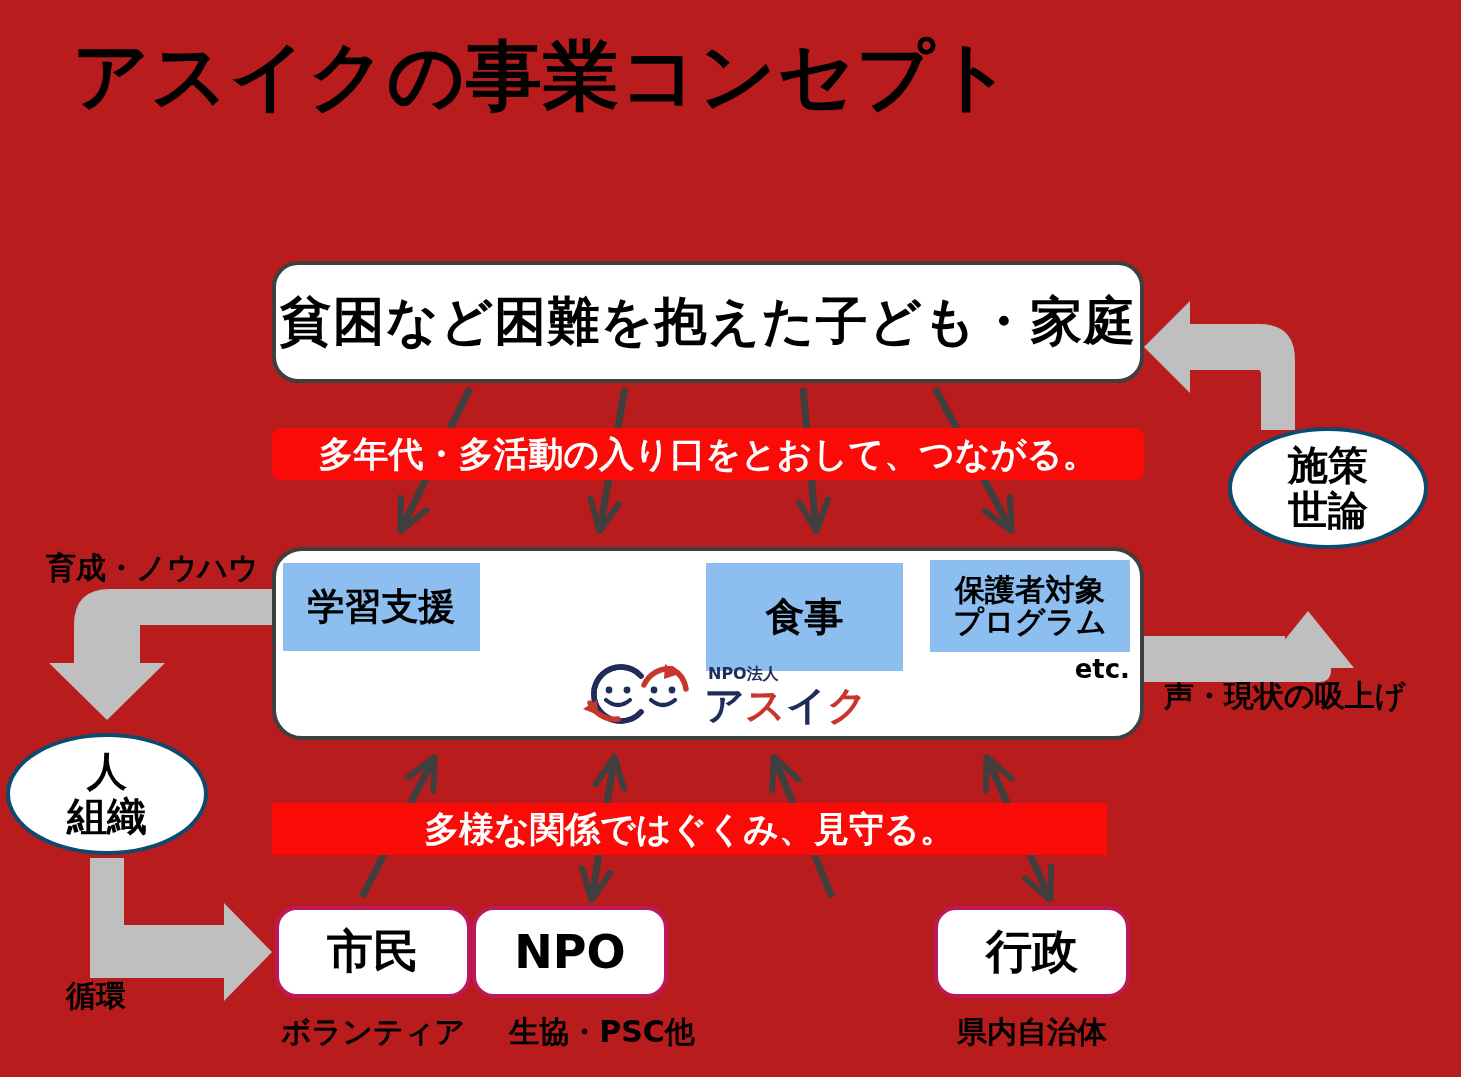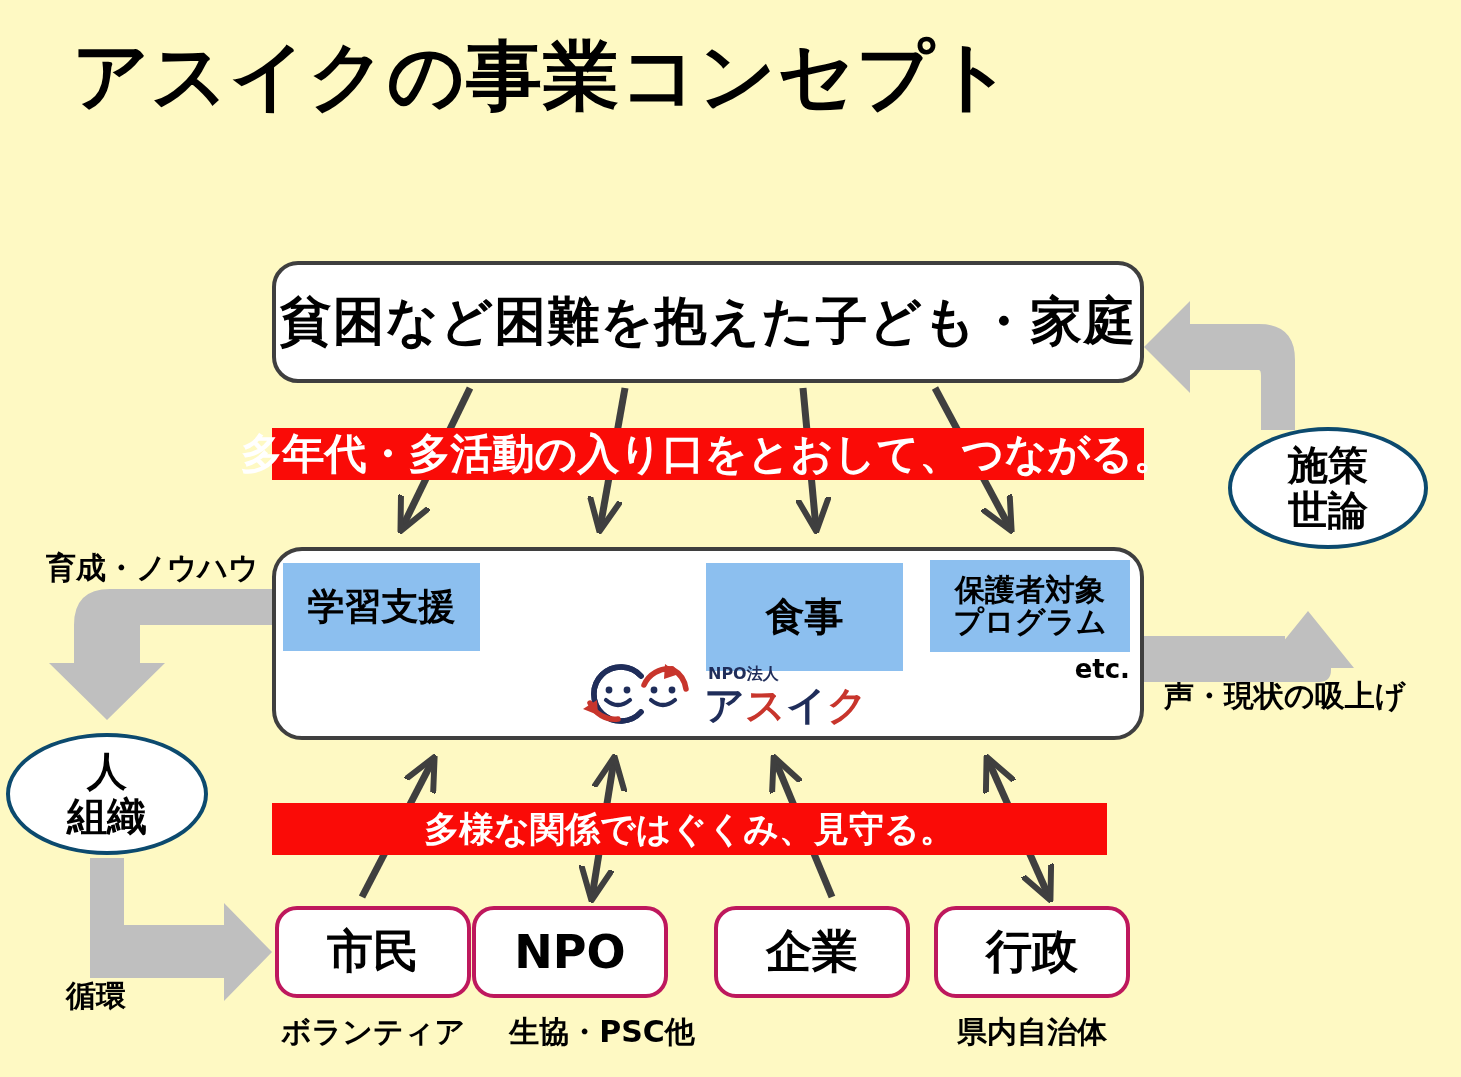--- a/index.html
+++ b/index.html
@@ -9,21 +9,21 @@
   }
   body {
     font-family: "DejaVu Sans", "Liberation Sans", sans-serif;
     color: #000000;
   }
   #stage {
     position: relative;
     width: 1461px;
     height: 1077px;
     overflow: hidden;
-    background: #fef9c3;
+    background: #b91c1c;
   }
   
   #page-title {
     position: absolute;
     left: 72px;
     top: 36px;
     font-size: 76px;
     font-weight: bold;
     letter-spacing: 1px;
     line-height: 1.05;
@@ -107,22 +107,23 @@
     color: #ffffff;
     font-weight: bold;
     z-index: 6;
     white-space: nowrap;
   }
   #banner-top {
     left: 272px;
     top: 428px;
     width: 872px;
     height: 52px;
-    font-size: 42px;
+    font-size: 35px;
     letter-spacing: 0px;
+    border-radius: 9px;
   }
   #banner-bottom {
     left: 272px;
     top: 803px;
     width: 835px;
     height: 52px;
     font-size: 35px;
   }
   
   .abox {
@@ -288,21 +289,20 @@
       </g>
       <text id="logo-kicker" x="130" y="18" font-family="'DejaVu Sans','Liberation Sans',sans-serif" font-size="16" font-weight="bold" fill="#1F2D5A">NPO法人</text>
       <text id="logo-name" x="126" y="58" font-family="'DejaVu Sans','Liberation Sans',sans-serif" font-size="40" font-weight="bold"><tspan fill="#1F2D5A">ア</tspan><tspan fill="#C8352C">ス</tspan><tspan fill="#1F2D5A">イ</tspan><tspan fill="#C8352C">ク</tspan></text>
     </svg>
   </div>
 
   <div class="banner" id="banner-bottom">多様な関係ではぐくみ、見守る。</div>
 
   <div class="abox" id="abox-0">市民</div>
   <div class="abox" id="abox-1">NPO</div>
-  <div class="abox" id="abox-2">企業</div>
   <div class="abox" id="abox-3">行政</div>
 
   <div class="acap" id="acap-0">ボランティア</div>
   <div class="acap" id="acap-1">生協・PSC他</div>
   <div class="acap" id="acap-3">県内自治体</div>
 
   <div class="side-label" id="label-ikusei">育成・ノウハウ</div>
   <div class="ellipse" id="ellipse-left">
     <span>人</span>
     <span>組織</span>

